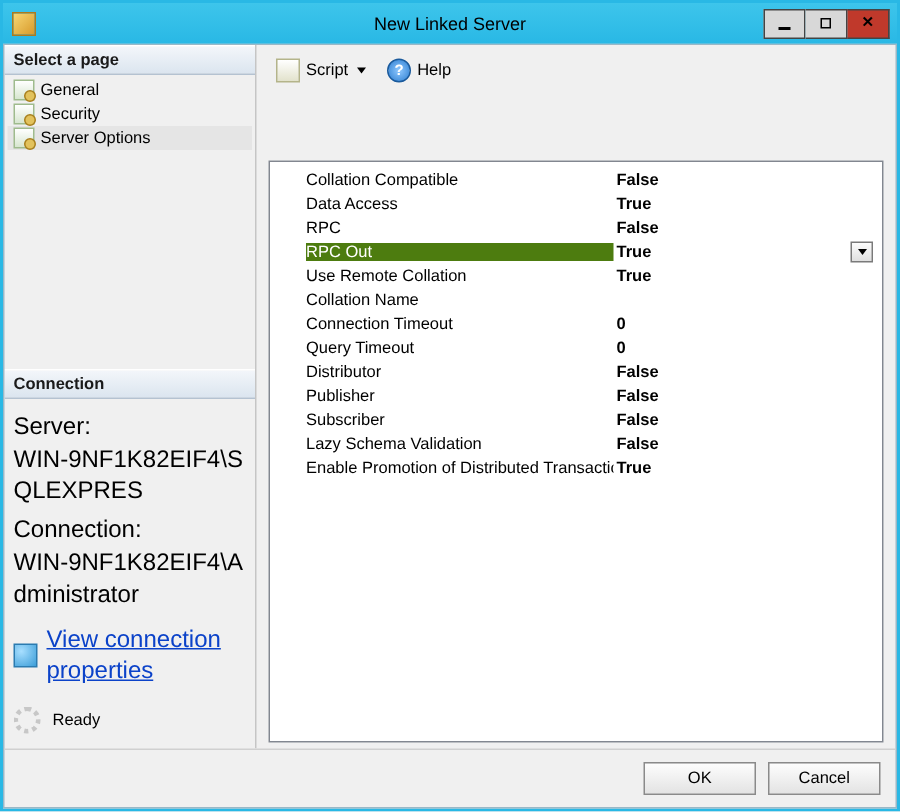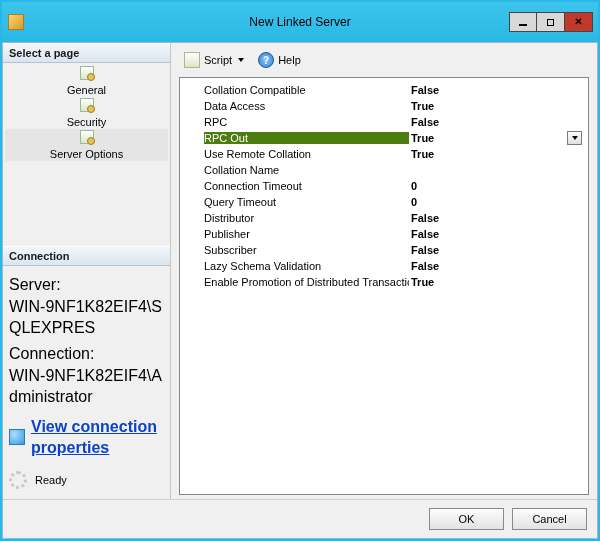--- a/index.html
+++ b/index.html
@@ -14,21 +14,21 @@
   }
   .window {
     width: 600px;
     height: 541px;
     background: #29b8e5;
     padding: 2px;
     display: flex;
     flex-direction: column;
   }
   .titlebar {
-    height: 40px;
+    height: 27px;
     background: linear-gradient(#3dc5eb, #29b8e5);
     display: flex;
     align-items: center;
     padding: 0 5px 0 6px;
     color: #000;
     position: relative;
   }
   .titlebar .app-icon {
     width: 16px; height: 16px;
     background: linear-gradient(135deg,#f7d774,#d89a2b);
@@ -98,21 +98,20 @@
   .page-list {
     padding: 2px 2px 6px 2px;
     flex-shrink: 0;
   }
   .page-item {
     display: flex;
     align-items: center;
     padding: 1px 4px;
     gap: 4px;
     white-space: nowrap;
-    flex-direction: column;
   }
   .page-item.selected {
     background: #e5e5e5;
   }
   .page-icon {
     width: 14px; height: 14px;
     background: linear-gradient(#fff,#d7e6cf);
     border: 1px solid #9fbb8d;
     position: relative;
     flex-shrink: 0;
@@ -132,37 +131,38 @@
   .conn-block .lbl { margin-top: 4px; }
   .conn-block .val { color: #000; word-break: break-all; }
   .linkrow {
     display:flex; align-items:center; gap:6px; margin-top:8px;
   }
   .link-icon {
     width:16px;height:16px;flex-shrink:0;
     background: radial-gradient(circle at 30% 30%, #a8dfff, #3b9dd8);
     border:1px solid #2b7bb0;
   }
-  .linkrow a { color: #0b42c9; text-decoration: underline; font-weight: bold; }
+  .linkrow a { color: #0b42c9; text-decoration: underline; }
   .progress-block {
     padding: 4px 6px 10px 6px;
     display:flex; align-items:center; gap:8px;
   }
   .spinner {
     width:18px;height:18px;border-radius:50%;
     border:3px dotted #c7c7c7;
     flex-shrink:0;
   }
 
   .right-pane {
     flex: 1;
     display: flex;
     flex-direction: column;
     overflow: hidden;
     padding: 6px 8px 4px 8px;
+    gap: 43px;
   }
   .toolbar {
     display:flex; align-items:center; gap:4px;
     padding-bottom: 6px;
   }
   .tool-btn {
     display:flex; align-items:center; gap:4px;
     padding: 2px 4px;
     border: 1px solid transparent;
   }

